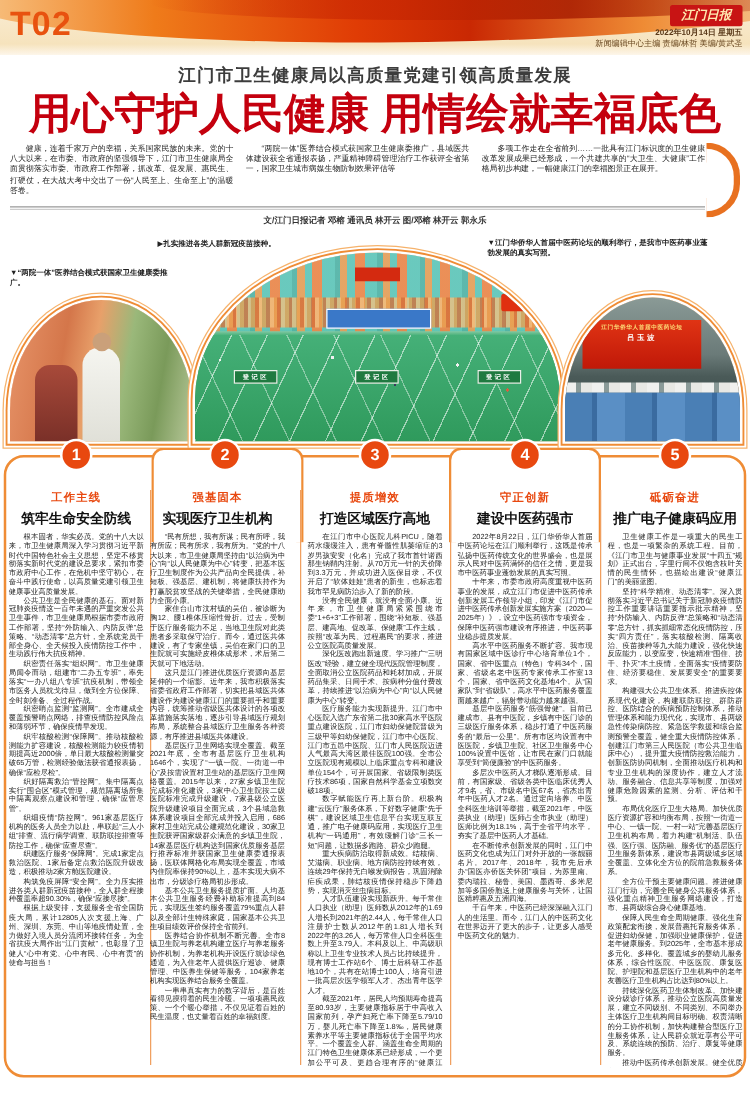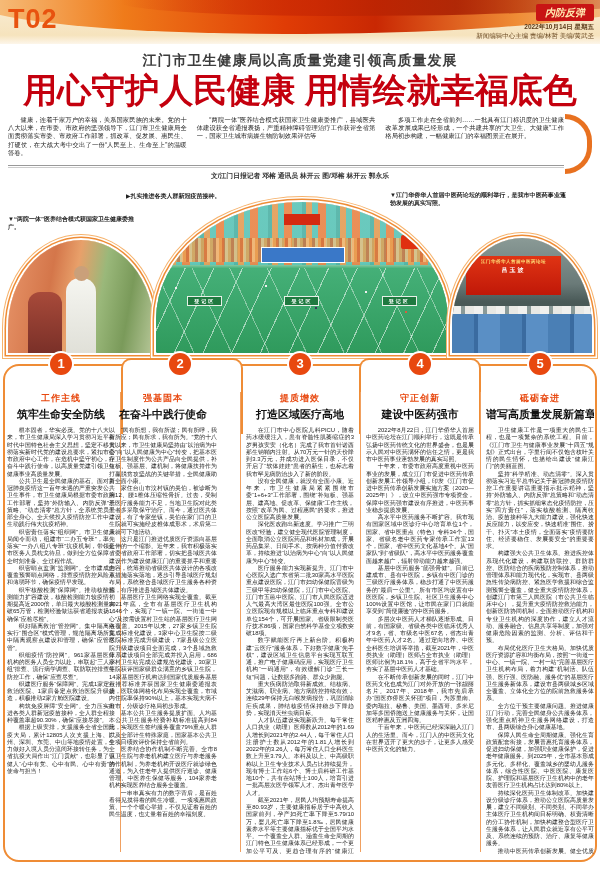--- a/index.html
+++ b/index.html
@@ -86,21 +86,21 @@
   .colbody p{margin:0;font-size:5.9px;line-height:7.25px;color:#1d1d1d;text-align:justify;text-indent:2em;}
 </style>
 </head>
 <body>
 
 <div class="band">
   <div class="ribbon1"></div>
   <div class="ribbon2"></div>
 </div>
 <div class="edition">T02</div>
-<div class="masthead">内防反弹</div>
+<div class="masthead">江门日报</div>
 <div class="dateline">
   <div>2022年10月14日 星期五</div>
   <div class="staffline">新闻编辑中心主编 责编/林哲 美编/黄武圣</div>
 </div>
 
 <div class="kicker">江门市卫生健康局以高质量党建引领高质量发展</div>
 <div class="headline">用心守护人民健康 用情绘就幸福底色</div>
 
 <div class="intro">
   <p>健康，连着千家万户的幸福，关系国家民族的未来。党的十八大以来，在市委、市政府的坚强领导下，江门市卫生健康局全面贯彻落实市委、市政府工作部署，抓改革、促发展、惠民生、打硬仗，在大战大考中交出了一份“人民至上、生命至上”的温暖答卷。</p>
@@ -164,23 +164,23 @@
         <p>织密责任落实“组织网”。市卫生健康局闻令而动，组建市“二办五专班”，率先落实“一办八组八专班”抗疫机制，带领全市医务人员枕戈待旦，做到全方位保障、全时刻准备、全过程作战。</p>
         <p>织密哨点监测“监测网”。全市建成全覆盖预警哨点网络，排查疫情防控风险点和薄弱环节，确保疫情早发现。</p>
         <p>织牢核酸检测“保障网”。推动核酸检测能力扩容建设，核酸检测能力较疫情初期提高近2000倍，单日最大核酸检测量突破65万管，检测经验做法获省通报表扬，确保“应检尽检”。</p>
         <p>织好隔离救治“管控网”。集中隔离点实行“围合区”模式管理，规范隔离场所集中隔离观察点建设和管理，确保“应管尽管”。</p>
         <p>织细疫情“防控网”。961家基层医疗机构的医务人员全力以赴，串联起“三人小组”排查、流行病学调查、联防联控排查等防控工作，确保“应查尽查”。</p>
         <p>织建医疗服务“保障网”。完成1家定点救治医院、1家后备定点救治医院升级改造，积极推动2家方舱医院建设。</p>
         <p>构筑免疫屏障“安全网”。全力压实推进各类人群新冠疫苗接种，全人群全程接种覆盖率超90.30%，确保“应接尽接”。</p>
         <p>根据上级安排，支援服务全省全国防疫大局，累计12805人次支援上海、广州、深圳、东莞、中山等地疫情处置，全力做好入境人员分流闭环接转任务，为全省抗疫大局作出“江门贡献”，也彰显了卫健人“心中有党、心中有民、心中有责”的使命与担当！</p>
       </div>
   </div>
-  <div class="col" style="left:104px;">
+  <div class="col" style="left:115px;">
     <div class="colkick">强基固本</div>
-    <div class="coltitle">在奋斗中践行使命</div>
+    <div class="coltitle">实现医疗卫生机构</div>
     <div class="colbody">
         <p>“民有所想，我有所谋；民有所呼，我有所应；民有所求，我有所为。”党的十八大以来，市卫生健康局坚持由“以治病为中心”向“以人民健康为中心”转变，把基本医疗卫生制度作为公共产品向全民提供，补短板、强基层、建机制，将健康扶持作为打赢脱贫攻坚战的关键举措，全民健康助力全面小康。</p>
         <p>家住台山市汶村镇的吴伯，被诊断为胸12、腰1椎体压缩性骨折。过去，受制于医疗服务能力不足，当地卫生院对此类患者多采取保守治疗。而今，通过医共体建设，有了专家坐镇，吴伯在家门口的卫生院就可实施经皮椎体成形术，术后第二天就可下地活动。</p>
         <p>这只是江门推进优质医疗资源向基层延伸的一个缩影。近年来，我市积极落实省委省政府工作部署，切实把县域医共体建设作为建设健康江门的重要抓手和重要内容，统筹推动省级医共体设计的各项改革措施落实落地，逐步引导县域医疗规划布局，系统整合县域医疗卫生服务各种资源，有序推进县域医共体建设。</p>
         <p>基层医疗卫生网络实现全覆盖。截至2021年底，全市有基层医疗卫生机构1646个，实现了“一镇一院、一街道一中心”及按需设置村卫生站的基层医疗卫生网络覆盖。2015年以来，27家乡镇卫生院完成标准化建设，3家中心卫生院按二级医院标准完成升级建设，7家县级公立医院升级建设项目全面完成，3个县域急救体系建设项目全部完成并投入启用，686家村卫生站完成公建规范化建设，30家卫生院获评国家级群众满意的乡镇卫生院，14家基层医疗机构达到国家优质服务基层行推荐标准并获国家卫生健康委通报表扬，医联体网格化布局实现全覆盖，市域内住院率保持90%以上，基本实现大病不出市，分级诊疗格局初步形成。</p>
         <p>基本公共卫生服务提质扩面。人均基本公共卫生服务经费补助标准提高到84元，实现医生签约服务覆盖79%重点人群以及全部计生特殊家庭，国家基本公共卫生项目绩效评价保持全省前列。</p>
         <p>医养结合协作机制不断完善。全市8镇卫生院与养老机构建立医疗与养老服务协作机制，为养老机构开设医疗就诊绿色通道，为入住老年人提供医疗巡诊、健康管理、中医养生保健等服务，104家养老机构实现医养结合服务全覆盖。</p>
         <p>一串串真实有力的数字背后，是百姓看得见摸得着的民生冷暖。一项项惠民政策、一个个暖心举措，不仅见证着百姓的民生温度，也丈量着百姓的幸福刻度。</p>
       </div>
   </div>
@@ -206,21 +206,21 @@
         <p>深化医改跑出新速度。学习推广“三明医改”经验，建立健全现代医院管理制度，全面取消公立医院药品和耗材加成，开展药品集采、日间手术、按病种分值付费改革，持续推进“以治病为中心”向“以人民健康为中心”转变。</p>
         <p>医疗服务能力实现新提升。江门市中心医院入选广东省第二批30家高水平医院重点建设医院，江门市妇幼保健院晋级为三级甲等妇幼保健院，江门市中心医院、江门市五邑中医院、江门市人民医院迈进人气最高大湾区最佳医院100强。全市公立医院现有规模以上临床重点专科和建设单位154个，可开展国家、省级限制类医疗技术86项，国家自然科学基金立项数突破18项。</p>
         <p>数字赋能医疗再上新台阶。积极构建“云医疗”服务体系，下好数字健康“先手棋”，建设区域卫生信息平台实现互联互通，推广电子健康码应用，实现医疗卫生机构“一码通用”，有效缓解门诊“三长一短”问题，让数据多跑路、群众少跑腿。</p>
         <p>重大疾病防治取得新成效。结核病、艾滋病、职业病、地方病防控持续有效，连续29年保持无白喉发病报告，巩固消除疟疾成果，肺结核疫情保持稳步下降趋势，实现消灭丝虫病目标。</p>
         <p>人才队伍建设实现新跃升。每千常住人口执业（助理）医师数从2012年的1.69人增长到2021年的2.44人，每千常住人口注册护士数从2012年的1.81人增长到2022年的3.26人，每万常住人口全科医生数上升至3.79人。本科及以上、中高级职称以上卫生专业技术人员占比持续提升，现有博士工作站6个、博士后科研工作基地10个，共有在站博士100人，培育引进一批高层次医学领军人才、杰出青年医学人才。</p>
         <p>截至2021年，居民人均预期寿命提高至80.93岁，主要健康指标居于中高收入国家前列，孕产妇死亡率下降至5.79/10万，婴儿死亡率下降至1.8‰，居民健康素养水平等主要健康指标优于全国平均水平。一个覆盖全人群、涵盖生命全周期的江门特色卫生健康体系已经形成，一个更加公平可及、更趋合理有序的“健康江门”正在形成。</p>
       </div>
   </div>
   <div class="col" style="left:481px;">
     <div class="colkick">砥砺奋进</div>
-    <div class="coltitle">谱写高质量发展新篇章</div>
+    <div class="coltitle">推广电子健康码应用</div>
     <div class="colbody">
         <p>卫生健康工作是一项重大的民生工程，也是一项繁杂的系统工程。目前，《江门市卫生与健康事业发展“十四五”规划》正式出台，字里行间不仅饱含枝叶关情的民生情怀，也描绘出建设“健康江门”的美丽蓝图。</p>
         <p>坚持“科学精准、动态清零”。深入贯彻落实习近平总书记关于新冠肺炎疫情防控工作重要讲话重要指示批示精神，坚持“外防输入、内防反弹”总策略和“动态清零”总方针，抓实抓细常态化疫情防控，压实“四方责任”，落实核酸检测、隔离收治、疫苗接种等九大能力建设，强化快速反应能力，以变应变，快速精准“围住、捞干、扑灭”本土疫情，全面落实“疫情要防住、经济要稳住、发展要安全”的重要要求。</p>
         <p>构建强大公共卫生体系。推进疾控体系现代化建设，构建联防联控、群防群控、医防结合的疾病预防控制体系，推动管理体系和能力现代化，实现市、县两级急性传染病防控、紧急医学救援和综合监测预警全覆盖，健全重大疫情防控体系，创建江门市第三人民医院（市公共卫生临床中心），提升重大疫情防控救治能力，创新医防协同机制，全面推动医疗机构和专业卫生机构的深度协作，建立人才流动、服务融合、信息共享等制度，加强对健康危险因素的监测、分析、评估和干预。</p>
         <p>布局优化医疗卫生大格局。加快优质医疗资源扩容和均衡布局，按照“一街道一中心、一镇一院、一村一站”完善基层医疗卫生机构布局，着力构建“机制活、队伍强、医疗强、医防融、服务优”的基层医疗卫生服务新体系，建设市县两级城乡区域全覆盖、立体化全方位的院前急救服务体系。</p>
         <p>全方位干预主要健康问题。推进健康江门行动，完善全民健身公共服务体系，强化重点精神卫生服务网络建设，打造市、县两级综合身心健康基地。</p>
         <p>保障人民生命全周期健康。强化生育政策配套衔接，发展普惠托育服务体系，促进妇幼保健，加强职业健康保护，促进老年健康服务。到2025年，全市基本形成多元化、多样化、覆盖城乡的婴幼儿服务体系，综合性医院、中医医院、康复医院、护理院和基层医疗卫生机构中的老年友善医疗卫生机构占比达到80%以上。</p>
         <p>持续深化医药卫生体制改革。加快建设分级诊疗体系，推动公立医院高质量发展，建立不同级别、不同类别、不同举办主体医疗卫生机构间目标明确、权责清晰的分工协作机制，加快构建整合型医疗卫生服务体系，让人民群众就近享有公平可及、系统连续的预防、治疗、康复等健康服务。</p>
         <p>推动中医药传承创新发展。健全优质高效中医药服务体系，推广特色中医适宜技术，提升基层中医药服务能力，借助粤港澳大湾区中医药高地建设契机，整合资源，打造中医药强市品牌，建立以市级中医院为龙头、防治结合的县镇村三级综合型中医药服务新体系。</p>
       </div>

